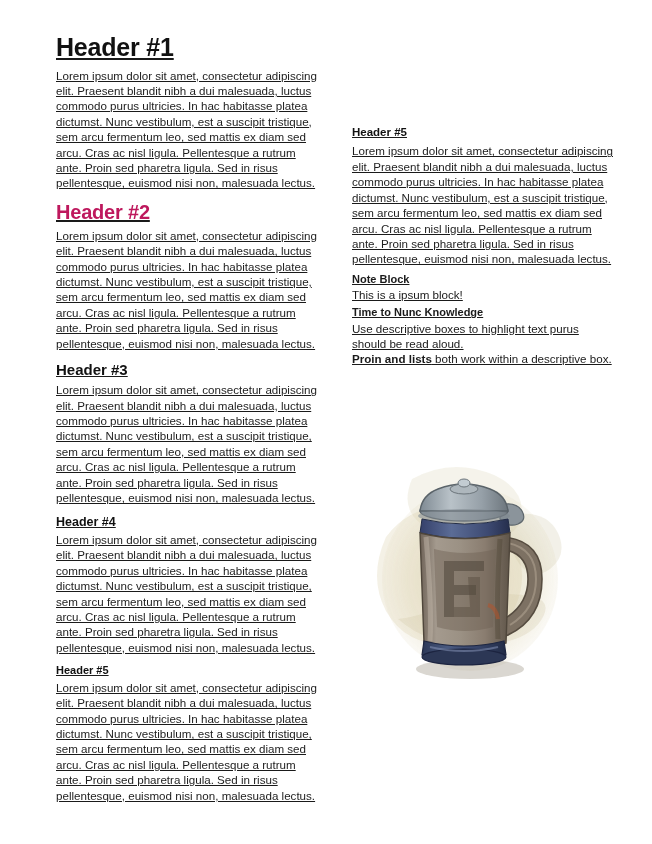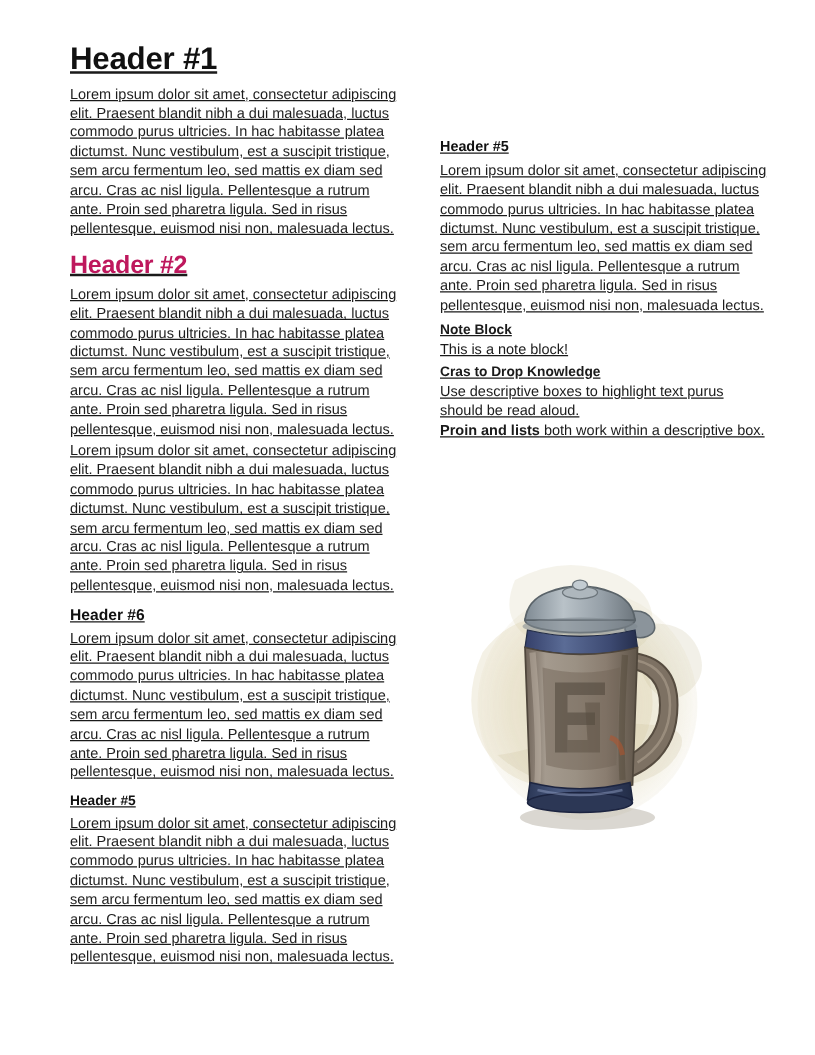--- a/index.html
+++ b/index.html
@@ -137,42 +137,43 @@
   <div class="columns">
 
     <div class="col col-left">
 
       <h1 class="h1">Header #1</h1>
       <p class="body">Lorem ipsum dolor sit amet, consectetur adipiscing elit. Praesent blandit nibh a dui malesuada, luctus commodo purus ultricies. In hac habitasse platea dictumst. Nunc vestibulum, est a suscipit tristique, sem arcu fermentum leo, sed mattis ex diam sed arcu. Cras ac nisl ligula. Pellentesque a rutrum ante. Proin sed pharetra ligula. Sed in risus pellentesque, euismod nisi non, malesuada lectus.</p>
 
       <h2 class="h2">Header #2</h2>
       <p class="body">Lorem ipsum dolor sit amet, consectetur adipiscing elit. Praesent blandit nibh a dui malesuada, luctus commodo purus ultricies. In hac habitasse platea dictumst. Nunc vestibulum, est a suscipit tristique, sem arcu fermentum leo, sed mattis ex diam sed arcu. Cras ac nisl ligula. Pellentesque a rutrum ante. Proin sed pharetra ligula. Sed in risus pellentesque, euismod nisi non, malesuada lectus.</p>
 
-      <p class="body">Lorem ipsum dolor sit amet, consectetur adipiscing elit. Praesent blandit nibh a dui malesuada, luctus commodo purus ultricies. In hac habitasse platea dictumst. Nunc vestibulum, est a suscipit tristique, sem arcu fermentum leo, sed mattis ex diam sed arcu. Cras ac nisl ligula. Pellentesque a rutrum ante. Proin sed pharetra ligula. Sed in risus pellentesque, euismod nisi non, malesuada lectus.</p>
-
-      <h4 class="h4">Header #6</h4>
+      <h3 class="h3">Header #3</h3>
+      <p class="body">Lorem ipsum dolor sit amet, consectetur adipiscing elit. Praesent blandit nibh a dui malesuada, luctus commodo purus ultricies. In hac habitasse platea dictumst. Nunc vestibulum, est a suscipit tristique, sem arcu fermentum leo, sed mattis ex diam sed arcu. Cras ac nisl ligula. Pellentesque a rutrum ante. Proin sed pharetra ligula. Sed in risus pellentesque, euismod nisi non, malesuada lectus.</p>
+
+      <h4 class="h4">Header #4</h4>
       <p class="body">Lorem ipsum dolor sit amet, consectetur adipiscing elit. Praesent blandit nibh a dui malesuada, luctus commodo purus ultricies. In hac habitasse platea dictumst. Nunc vestibulum, est a suscipit tristique, sem arcu fermentum leo, sed mattis ex diam sed arcu. Cras ac nisl ligula. Pellentesque a rutrum ante. Proin sed pharetra ligula. Sed in risus pellentesque, euismod nisi non, malesuada lectus.</p>
 
       <h5 class="h5">Header #5</h5>
       <p class="body">Lorem ipsum dolor sit amet, consectetur adipiscing elit. Praesent blandit nibh a dui malesuada, luctus commodo purus ultricies. In hac habitasse platea dictumst. Nunc vestibulum, est a suscipit tristique, sem arcu fermentum leo, sed mattis ex diam sed arcu. Cras ac nisl ligula. Pellentesque a rutrum ante. Proin sed pharetra ligula. Sed in risus pellentesque, euismod nisi non, malesuada lectus.</p>
 
     </div>
 
     <div class="col col-right">
 
       <h5 class="h5-right">Header #5</h5>
       <p class="body">Lorem ipsum dolor sit amet, consectetur adipiscing elit. Praesent blandit nibh a dui malesuada, luctus commodo purus ultricies. In hac habitasse platea dictumst. Nunc vestibulum, est a suscipit tristique, sem arcu fermentum leo, sed mattis ex diam sed arcu. Cras ac nisl ligula. Pellentesque a rutrum ante. Proin sed pharetra ligula. Sed in risus pellentesque, euismod nisi non, malesuada lectus.</p>
 
       <div>
         <div class="note-title">Note Block</div>
-        <div class="note-text">This is a note block!</div>
+        <div class="note-text">This is a ipsum block!</div>
       </div>
 
       <div>
-        <div class="desc-title">Cras to Drop Knowledge</div>
+        <div class="desc-title">Time to Nunc Knowledge</div>
         <div class="desc-text">Use descriptive boxes to highlight text purus should be read aloud.</div>
         <div class="desc-text2"><span class="bold-lead">Proin and lists</span><span> both work within a descriptive box.</span></div>
       </div>
 
       <div class="illustration">
         <svg class="illus-svg" width="262" height="300" viewBox="0 0 262 300" xmlns="http://www.w3.org/2000/svg">
           <defs>
             <linearGradient id="bodyGrad" x1="0" y1="0" x2="1" y2="0">
               <stop offset="0%" stop-color="#6f6358"></stop>
               <stop offset="18%" stop-color="#a49a8e"></stop>

